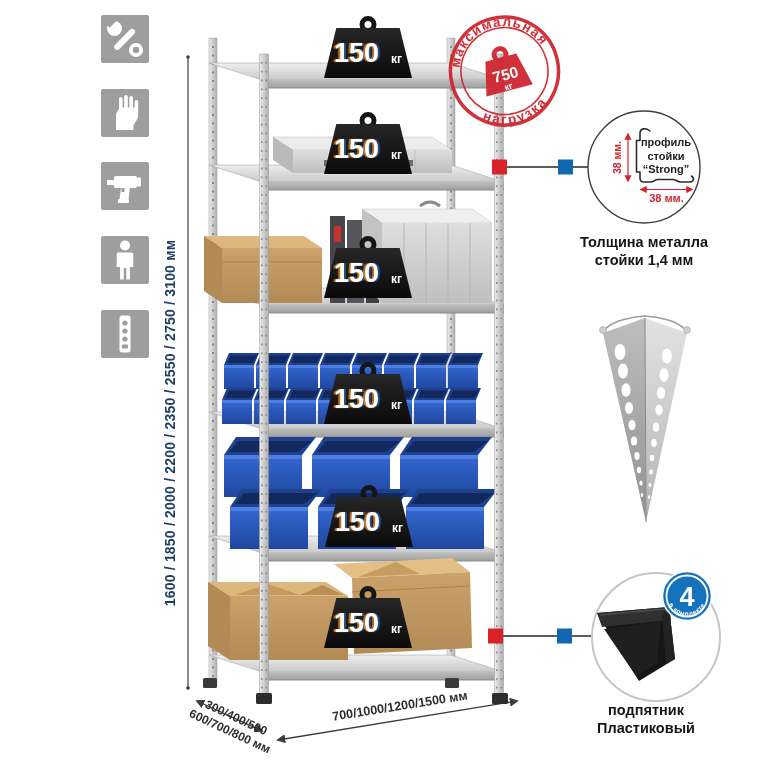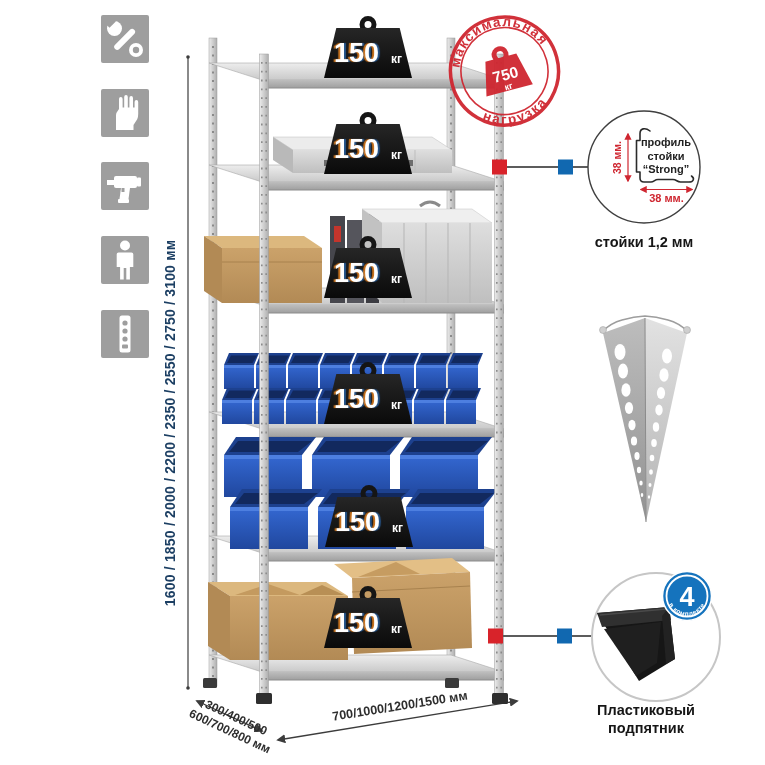--- a/index.html
+++ b/index.html
@@ -415,20 +415,21 @@
 </div>
 <div class="weight" style="left:324px;top:598px">
   <div class="w-ring"></div>
   <div class="w-body">
     <span class="w-val">150</span>
     <span class="w-unit">кг</span>
   </div>
 </div>
 
 <div class="caption" id="profile-caption">
-  <div>стойки 1,2 мм</div>
+  <div>Толщина металла</div>
+  <div>стойки 1,4 мм</div>
 </div>
 <div class="caption" id="foot-caption">
+  <div>подпятник</div>
   <div>Пластиковый</div>
-  <div>подпятник</div>
 </div>
 
 </div>
 
 </body></html>

